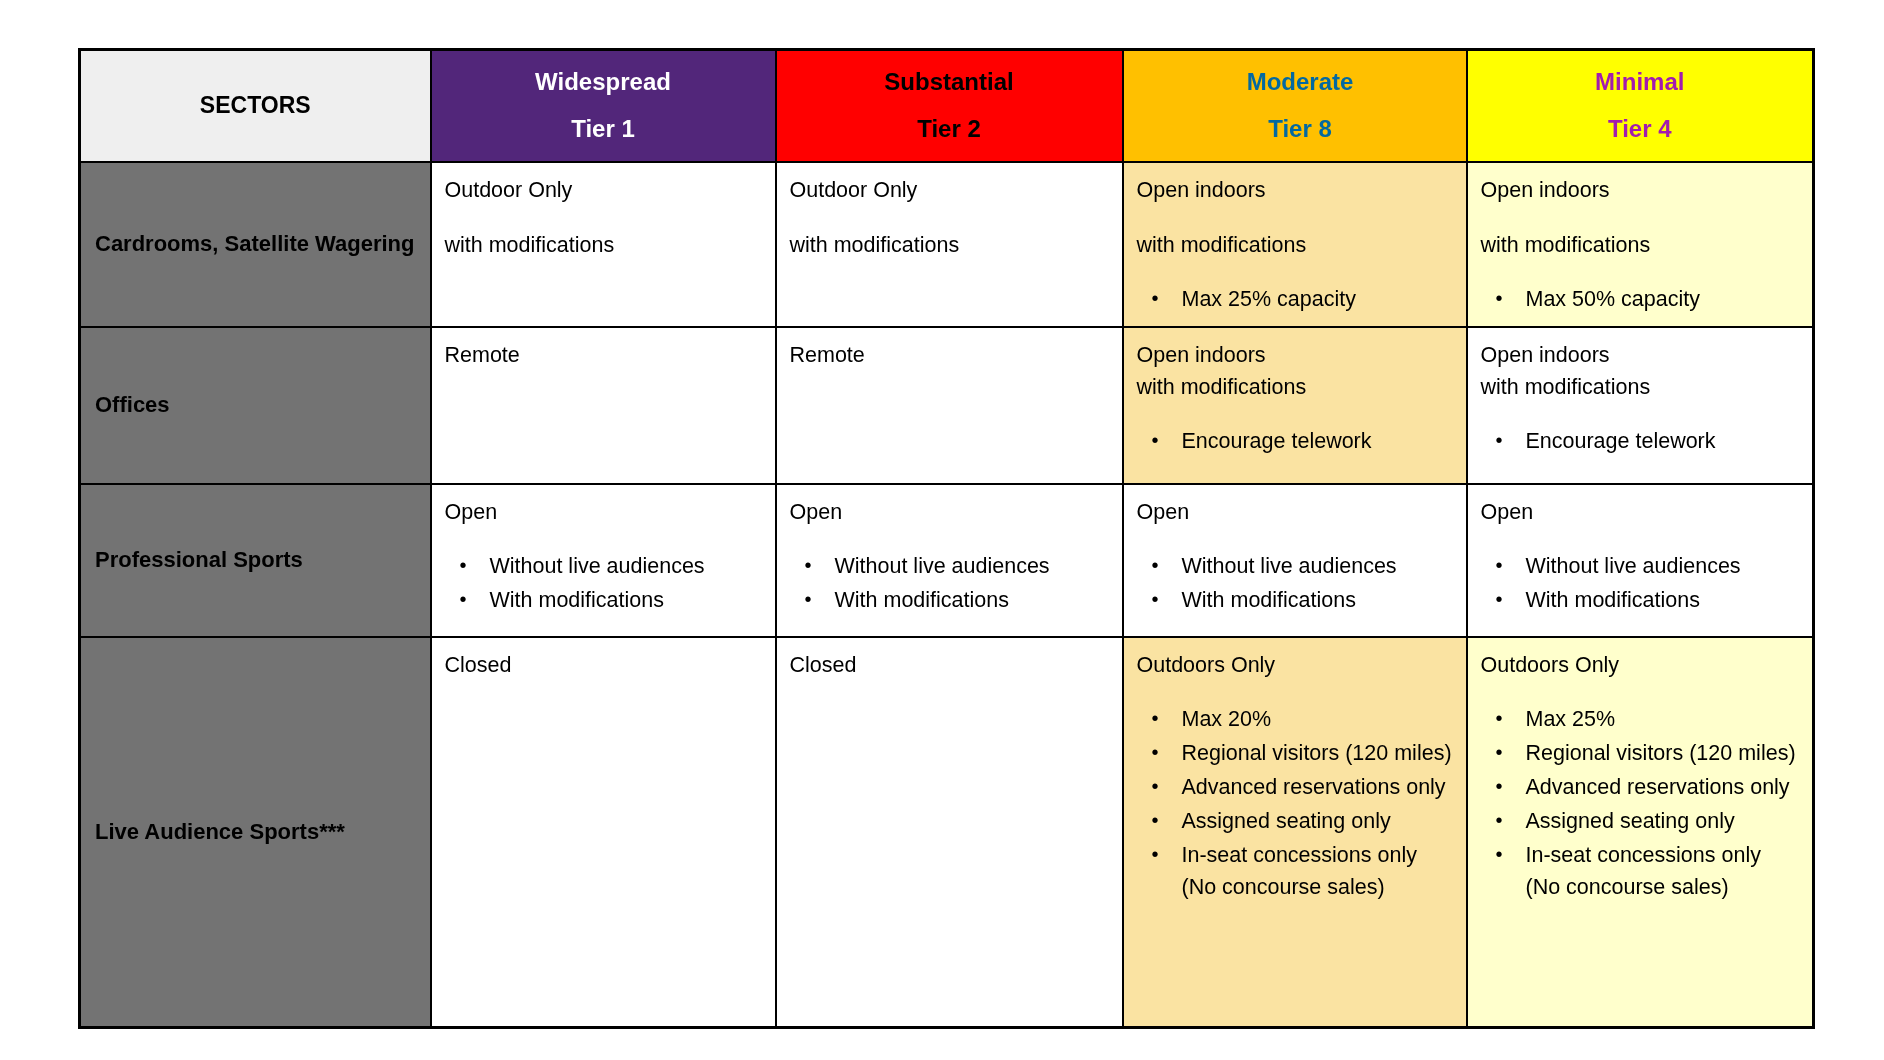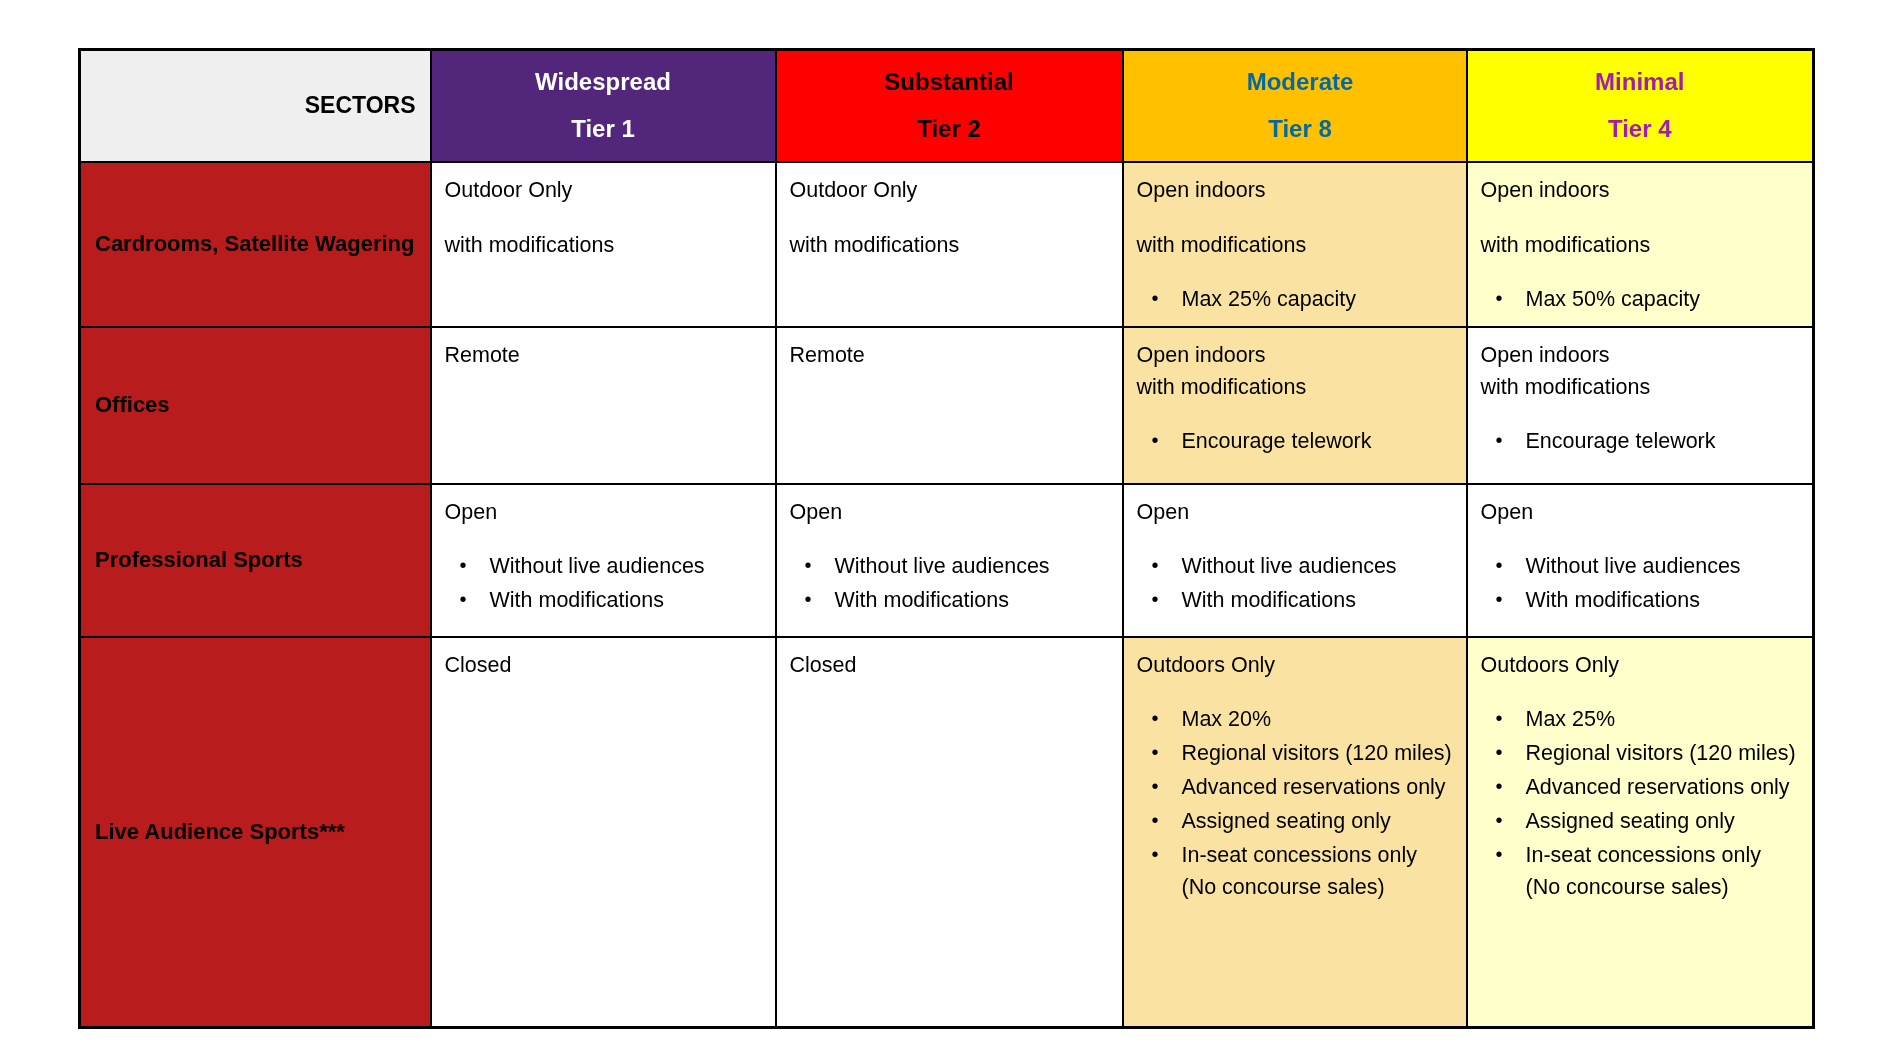--- a/index.html
+++ b/index.html
@@ -40,38 +40,38 @@
   col.c4 { width: 347px; }
   
   thead tr       { height: 112px; }
   tbody tr:nth-child(1) { height: 165px; }
   tbody tr:nth-child(2) { height: 157px; }
   tbody tr:nth-child(3) { height: 153px; }
   tbody tr:nth-child(4) { height: 391px; }
 
   th.sectors {
     background: #EFEFEF;
-    text-align: right;
+    text-align: center;
     vertical-align: middle;
     padding: 0 14px;
     font-size: 23px;
     font-weight: bold;
   }
   th.tier {
     text-align: center;
     vertical-align: middle;
     font-weight: bold;
     font-size: 24px;
     padding: 0 6px;
     margin-left: 12px;
   }
   th.tier .tier-name { margin-bottom: 19px; }
 
   td.sector {
-    background: #b91c1c;
+    background: #737373;
     font-weight: bold;
     font-size: 22px;
     vertical-align: middle;
     padding: 6px 14px;
     line-height: 1.35;
   }
   td.cell {
     padding: 11px 12px 0 13px;
     font-size: 21.5px;
     line-height: 1.5;

